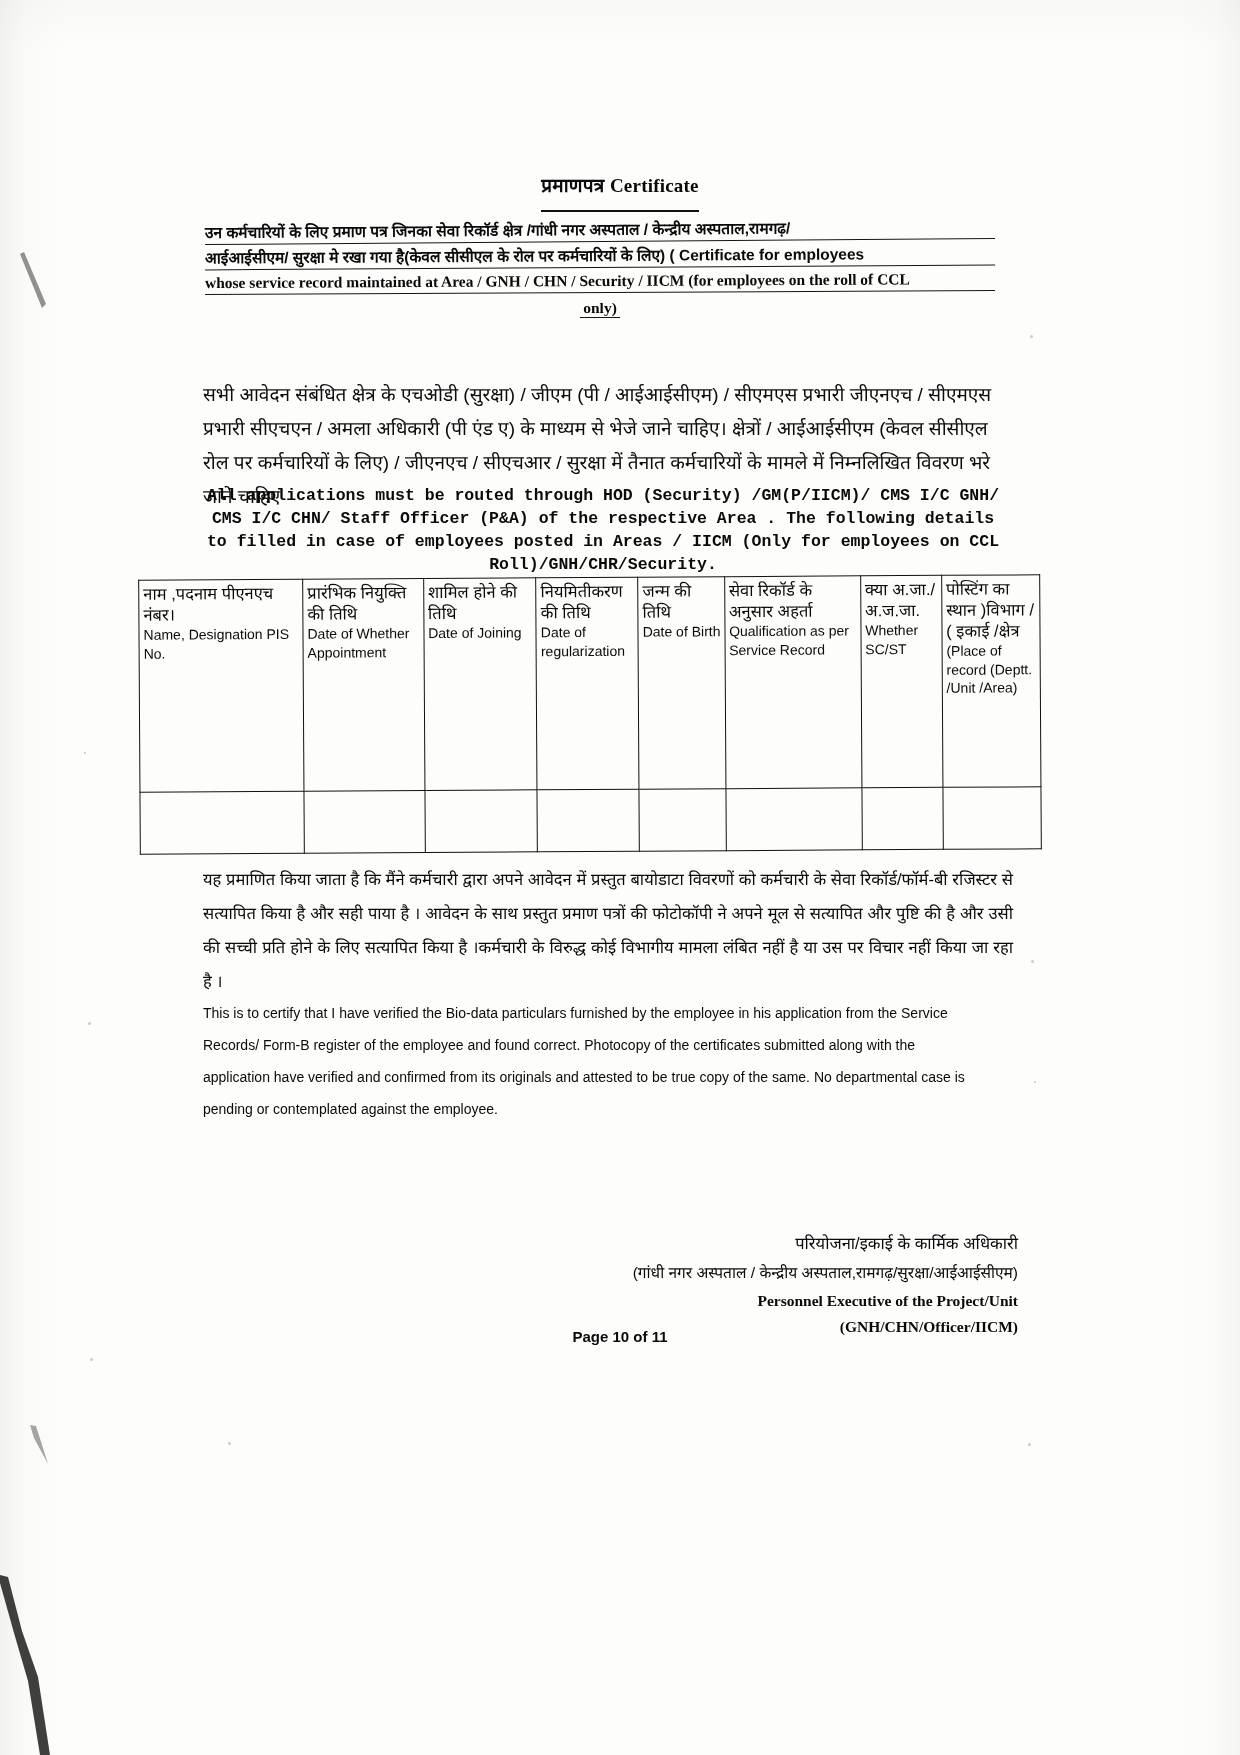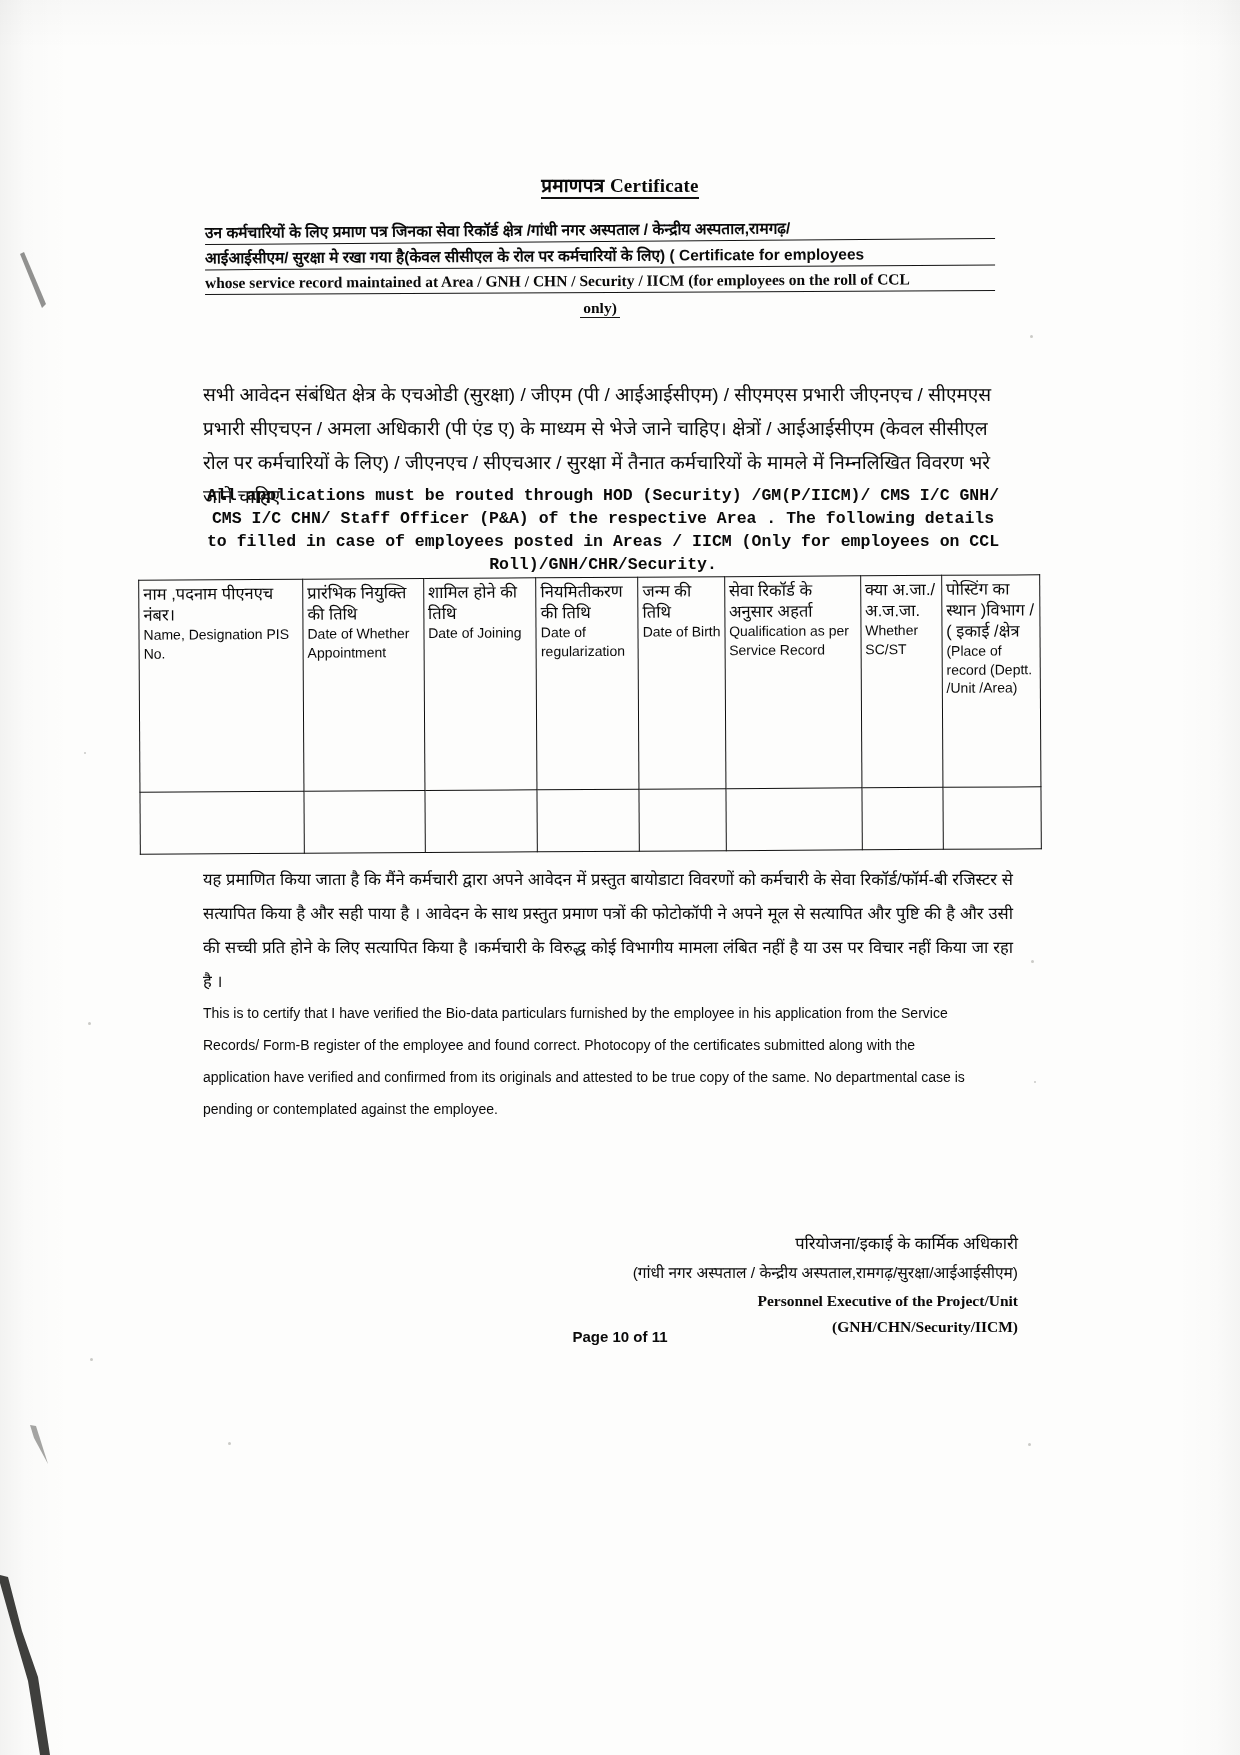--- a/index.html
+++ b/index.html
@@ -38,21 +38,21 @@
   
   .doc-title {
     position: absolute;
     top: 172px;
     left: 0; right: 0;
     text-align: center;
     font-size: 19px;
     font-weight: bold;
     letter-spacing: .2px;
   }
-  .doc-title span { border-bottom: 2px solid #111; padding-bottom: 1px; }
+  .doc-title span { border-bottom: 2px solid #111; padding-bottom: 14px; }
 
   
   .head-block {
     position: absolute;
     top: 222px;
     left: 205px;
     width: 790px;
     text-align: center;
   }
   .head-line {
@@ -268,21 +268,21 @@
     </table>
   </div>
 
   <div class="cert-hi">यह प्रमाणित किया  जाता है कि मैंने कर्मचारी द्वारा अपने आवेदन में प्रस्तुत बायोडाटा विवरणों को  कर्मचारी के  सेवा रिकॉर्ड/फॉर्म-बी रजिस्टर से सत्यापित किया है  और सही  पाया है ।  आवेदन के  साथ  प्रस्तुत  प्रमाण पत्रों की  फोटोकॉपी ने  अपने मूल से सत्यापित और  पुष्टि  की  है और उसी  की सच्ची प्रति होने के लिए सत्यापित किया है ।कर्मचारी  के विरुद्ध कोई  विभागीय मामला लंबित नहीं है  या उस पर विचार  नहीं किया जा रहा है  ।</div>
   <div class="cert-en">This is to certify that I have verified the Bio-data particulars furnished by the employee in his application from the Service Records/ Form-B register of the employee and found correct. Photocopy of the certificates submitted along with the application have verified and confirmed from its originals and attested to be true copy of the same. No departmental case is pending or contemplated against the employee.</div>
 
   <div class="sign-block">
     <div class="sign-hi1">परियोजना/इकाई के कार्मिक अधिकारी</div>
     <div class="sign-hi2">(गांधी नगर अस्पताल / केन्द्रीय अस्पताल,रामगढ़/सुरक्षा/आईआईसीएम)</div>
     <div class="sign-en">Personnel Executive of the Project/Unit</div>
-    <div class="sign-en">(GNH/CHN/Security/IICM)</div>
+    <div class="sign-en">(GNH/CHN/Officer/IICM)</div>
   </div>
 
   <div class="footer">Page 10 of 11</div>
 
   <svg class="tear" viewBox="0 0 300 330" preserveAspectRatio="none">
     <path d="M0 150 L8 152 L22 206 L38 252 L50 330 L40 330 L28 256 L14 208 L0 158 Z" fill="#2a2a28" opacity="0.9"></path>
     <path d="M40 1 L46 2 L58 40 L44 14 Z" fill="#6b6b67" opacity="0.6" transform="translate(-10,-1)"></path>
   </svg>
   <svg style="position:absolute;left:18px;top:250px;width:30px;height:70px;" viewBox="0 0 30 70">
     <path d="M2 4 L6 2 L28 54 L24 58 Z" fill="#3a3a38" opacity="0.55"></path>

